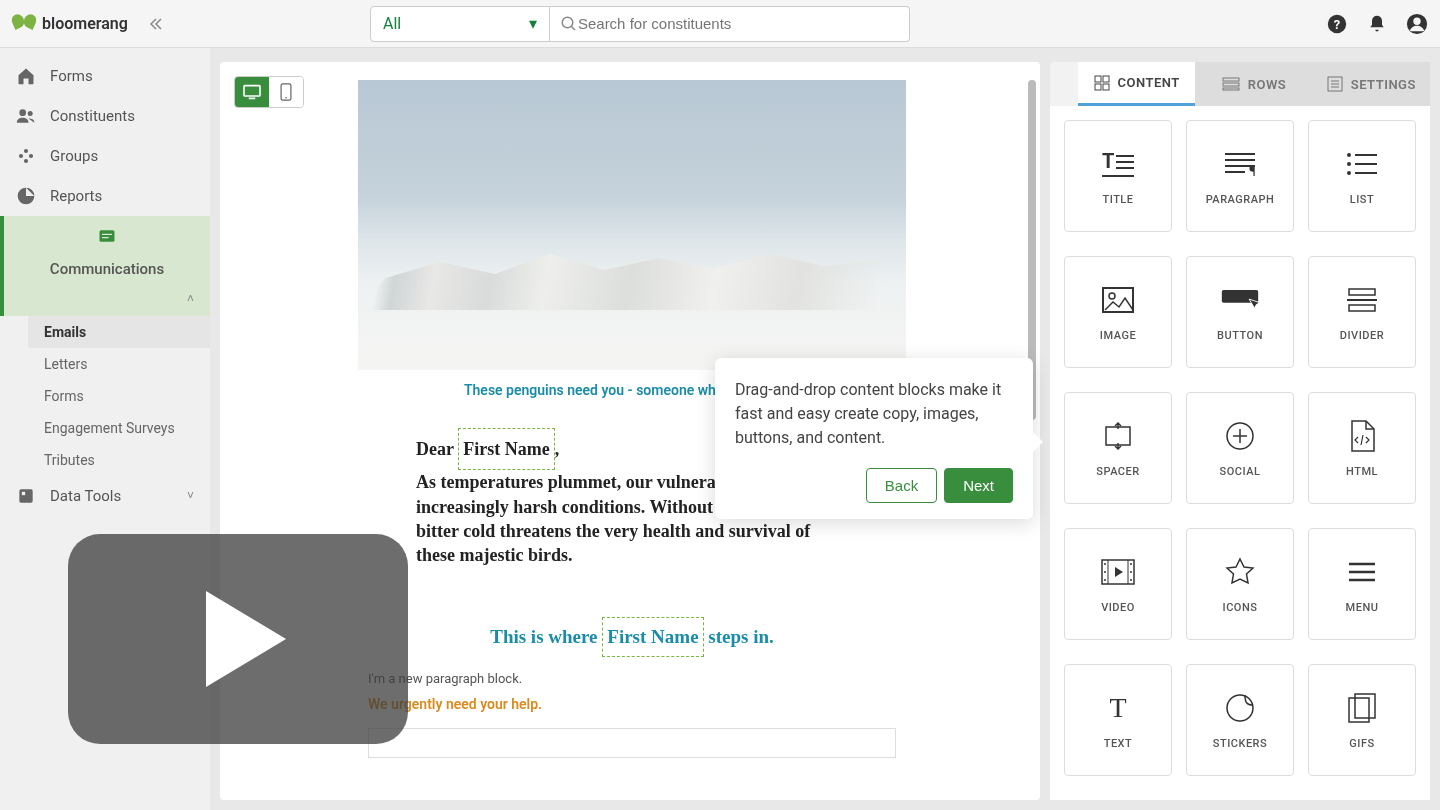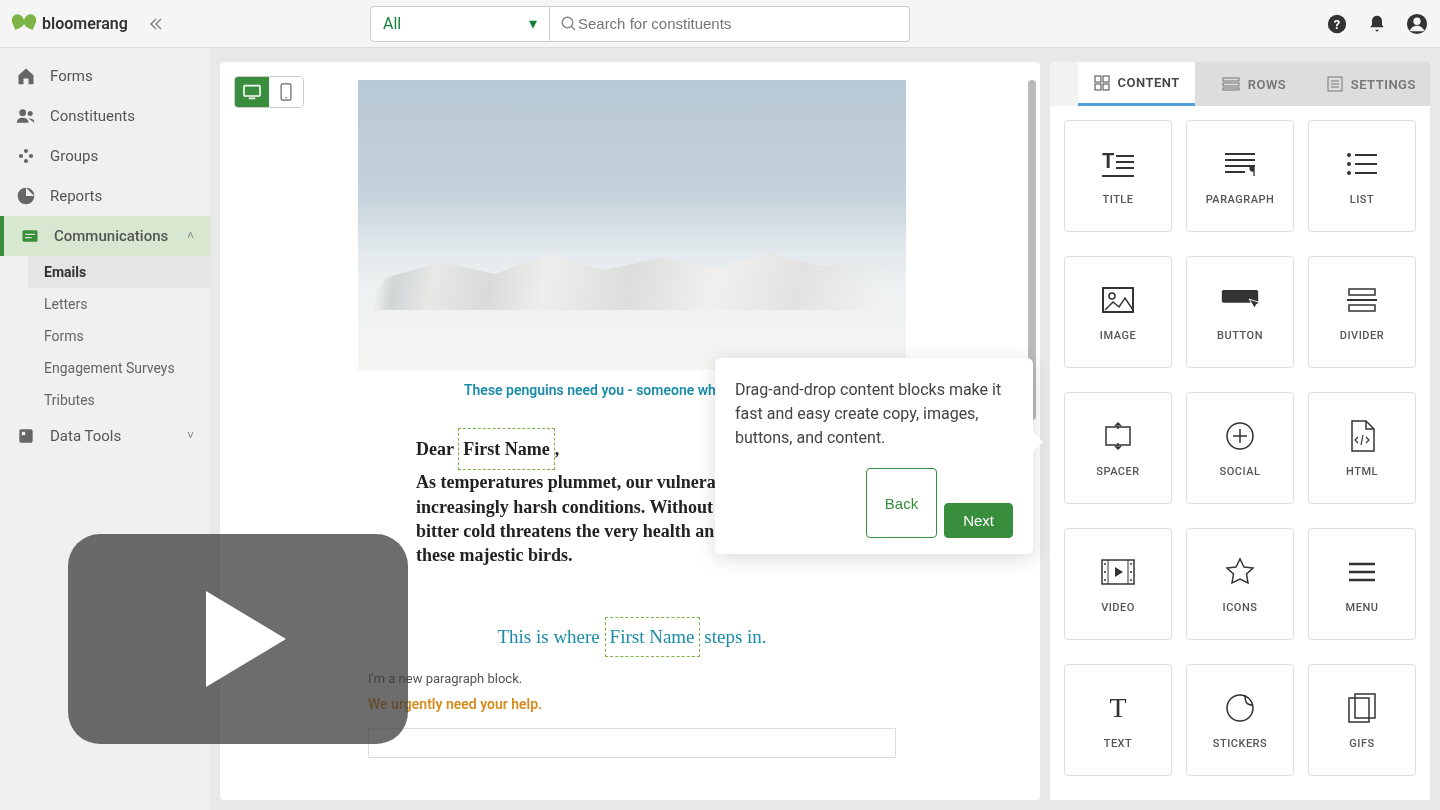--- a/index.html
+++ b/index.html
@@ -14,38 +14,38 @@
 .collapse-btn { margin-left: 20px; color: #888; font-size: 14px; cursor: pointer; }
 .search-wrap { margin-left: auto; margin-right: auto; display: flex; align-items: center; }
 .filter-select { width: 180px; height: 36px; border: 1px solid #ccc; border-radius: 4px 0 0 4px; padding: 0 12px; background: #fff; display: flex; align-items: center; justify-content: space-between; color: #15803d; cursor: pointer; }
 .search-box { width: 360px; height: 36px; border: 1px solid #ccc; border-left: none; border-radius: 0 4px 4px 0; display: flex; align-items: center; padding: 0 10px; background: #fff; }
 .search-box input { border: none; outline: none; font-size: 15px; flex: 1; color: #666; background: transparent; }
 .topbar-icons { display: flex; gap: 18px; align-items: center; margin-left: auto; }
 .topbar-icons span { width: 22px; height: 22px; color: #333; cursor: pointer; display: flex; align-items: center; justify-content: center; }
 
 .sidebar { position: absolute; left: 0; top: 48px; width: 210px; bottom: 0; background: #f0f0f0; padding-top: 8px; }
 .nav-item { display: flex; align-items: center; gap: 14px; padding: 10px 16px; color: #555; font-size: 15px; cursor: pointer; }
-.nav-item.active { background: #d8e8d0; border-left: 4px solid #388e3c; font-weight: 500; }
+.nav-item.active { background: #d8e8d0; border-left: 4px solid #388e3c; font-weight: 500; flex-direction: column; }
 .nav-item .chev { margin-left: auto; font-size: 12px; color: #888; }
 .nav-icon { width: 20px; height: 20px; display: flex; align-items: center; justify-content: center; }
 .sub-items { padding-left: 28px; }
 .sub-item { padding: 8px 16px; color: #666; font-size: 14px; cursor: pointer; }
 .sub-item.active { font-weight: 700; color: #333; background: #e5e5e5; border-radius: 4px 0 0 4px; }
 
 .main { position: absolute; left: 220px; top: 62px; width: 820px; bottom: 10px; background: #fff; border-radius: 4px; overflow: hidden; }
 .device-toggle { position: absolute; top: 14px; left: 14px; display: flex; border: 1px solid #ccc; border-radius: 4px; overflow: hidden; z-index: 5; }
 .device-btn { width: 34px; height: 30px; display: flex; align-items: center; justify-content: center; background: #fff; cursor: pointer; }
 .device-btn.active { background: #388e3c; color: #fff; }
 .canvas { position: absolute; left: 138px; top: 18px; width: 548px; bottom: 0; overflow: hidden; }
 .hero-img { width: 100%; height: 290px; background: linear-gradient(to bottom, #b8c8d4 0%, #c5d2db 40%, #dde5e9 55%, #eef1f2 70%, #f5f5f3 100%); position: relative; }
 .hero-img::after { content:''; position:absolute; bottom:60px; left:0; right:0; height:80px; background: linear-gradient(100deg, transparent 5%, #d0d5d6 8%, #e8e8e6 15%, #d8dbda 25%, #eeefec 35%, #dcdedc 50%, #f0f0ee 65%, #e2e3e0 80%, transparent 95%); clip-path: polygon(0 100%, 5% 60%, 15% 40%, 25% 55%, 35% 30%, 45% 50%, 55% 35%, 65% 48%, 75% 30%, 85% 45%, 95% 38%, 100% 50%, 100% 100%); }
 .tagline { text-align: center; color: #1a8ca8; font-weight: 600; font-size: 14px; margin-top: 12px; }
 .body-text { padding: 30px 58px 10px; font-family: Georgia, serif; font-size: 18px; line-height: 1.35; color: #222; font-weight: 700; }
 .merge-tag { border: 1.5px dashed #7cb342; padding: 8px 4px; display: inline-block; }
-.subhead { text-align: center; font-family: Georgia, serif; color: #1a8ca8; font-size: 19px; font-weight: 400; margin-top: 40px; }
+.subhead { text-align: center; font-family: Georgia, serif; color: #1a8ca8; font-size: 19px; font-weight: 700; margin-top: 40px; }
 .subhead .merge-tag { color: #1a8ca8; }
 .new-para { padding: 14px 10px 4px; font-size: 13px; color: #555; }
 .urgent { padding: 6px 10px; color: #d88b1f; font-weight: 600; font-size: 14px; }
 .placeholder-box { margin: 10px; border: 1px solid #ddd; height: 30px; }
 .scrollbar-track { position: absolute; right: 4px; top: 18px; width: 8px; height: 500px; background: transparent; }
 .scrollbar-thumb { width: 8px; height: 340px; background: #bbb; border-radius: 4px; }
 
 .rightpanel { position: absolute; right: 10px; top: 62px; width: 380px; bottom: 10px; background: #f2f2f2; border-radius: 4px; }
 .panel-tabs { display: flex; height: 44px; margin-left: 28px; }
 .panel-tab { flex: 1; display: flex; align-items: center; justify-content: center; gap: 8px; font-size: 13px; font-weight: 600; color: #777; letter-spacing: 0.5px; cursor: pointer; background: #ddd; }
@@ -54,21 +54,21 @@
 .block-tile { border: 1px solid #ddd; border-radius: 4px; height: 112px; display: flex; flex-direction: column; align-items: center; justify-content: center; gap: 12px; cursor: grab; background: #fff; }
 .block-tile .bicon { width: 40px; height: 34px; display: flex; align-items: center; justify-content: center; color: #333; }
 .block-tile .blabel { font-size: 11px; font-weight: 500; color: #555; letter-spacing: 0.5px; }
 
 .tooltip { position: absolute; left: 715px; top: 358px; width: 318px; background: #fff; border-radius: 6px; box-shadow: 0 4px 20px rgba(0,0,0,0.15); padding: 20px 20px 16px; z-index: 20; }
 .tooltip::after { content: ''; position: absolute; right: -10px; top: 72px; width: 0; height: 0; border-top: 12px solid transparent; border-bottom: 12px solid transparent; border-left: 12px solid #fff; }
 .tooltip p { font-size: 16px; color: #444; line-height: 1.5; }
 .tooltip-btns { display: flex; gap: 7px; justify-content: flex-end; margin-top: 18px; }
 .btn { padding: 8px 18px; border-radius: 4px; font-size: 15px; font-weight: 500; cursor: pointer; }
 .btn-back { background: #fff; border: 1.5px solid #388e3c; color: #388e3c; }
-.btn-next { background: #388e3c; border: 1.5px solid #388e3c; color: #fff; margin-top: 35px; }
+.btn-next { background: #388e3c; border: 1.5px solid #388e3c; color: #fff; }
 
 .play-overlay { position: absolute; left: 68px; top: 534px; width: 340px; height: 210px; background: rgba(60,60,60,0.75); border-radius: 32px; display: flex; align-items: center; justify-content: center; z-index: 30; cursor: pointer; }
 .play-triangle { width: 0; height: 0; border-top: 48px solid transparent; border-bottom: 48px solid transparent; border-left: 80px solid #fff; margin-left: 16px; }
 
 svg { display: block; }
 </style>
 </head>
 <body>
 
 <div class="topbar">

